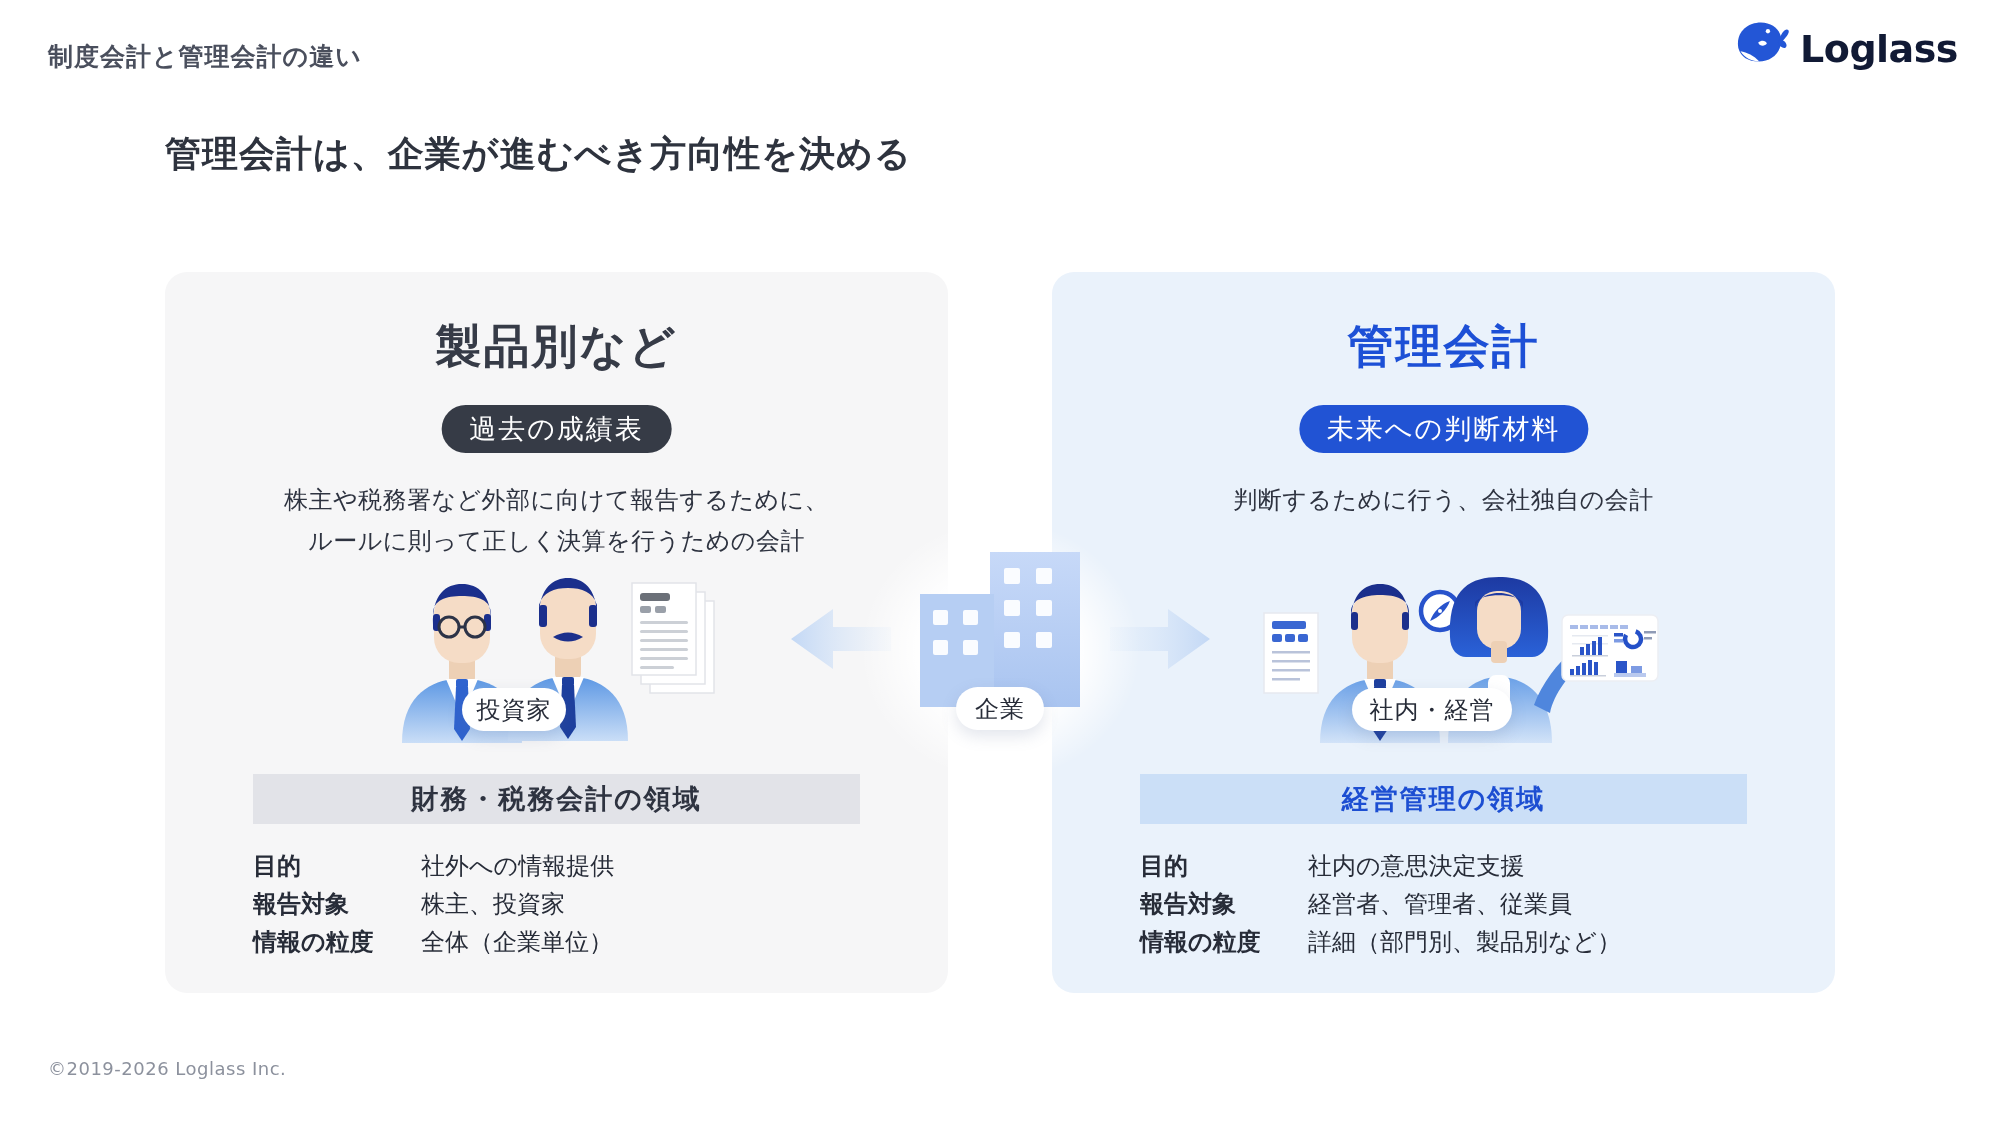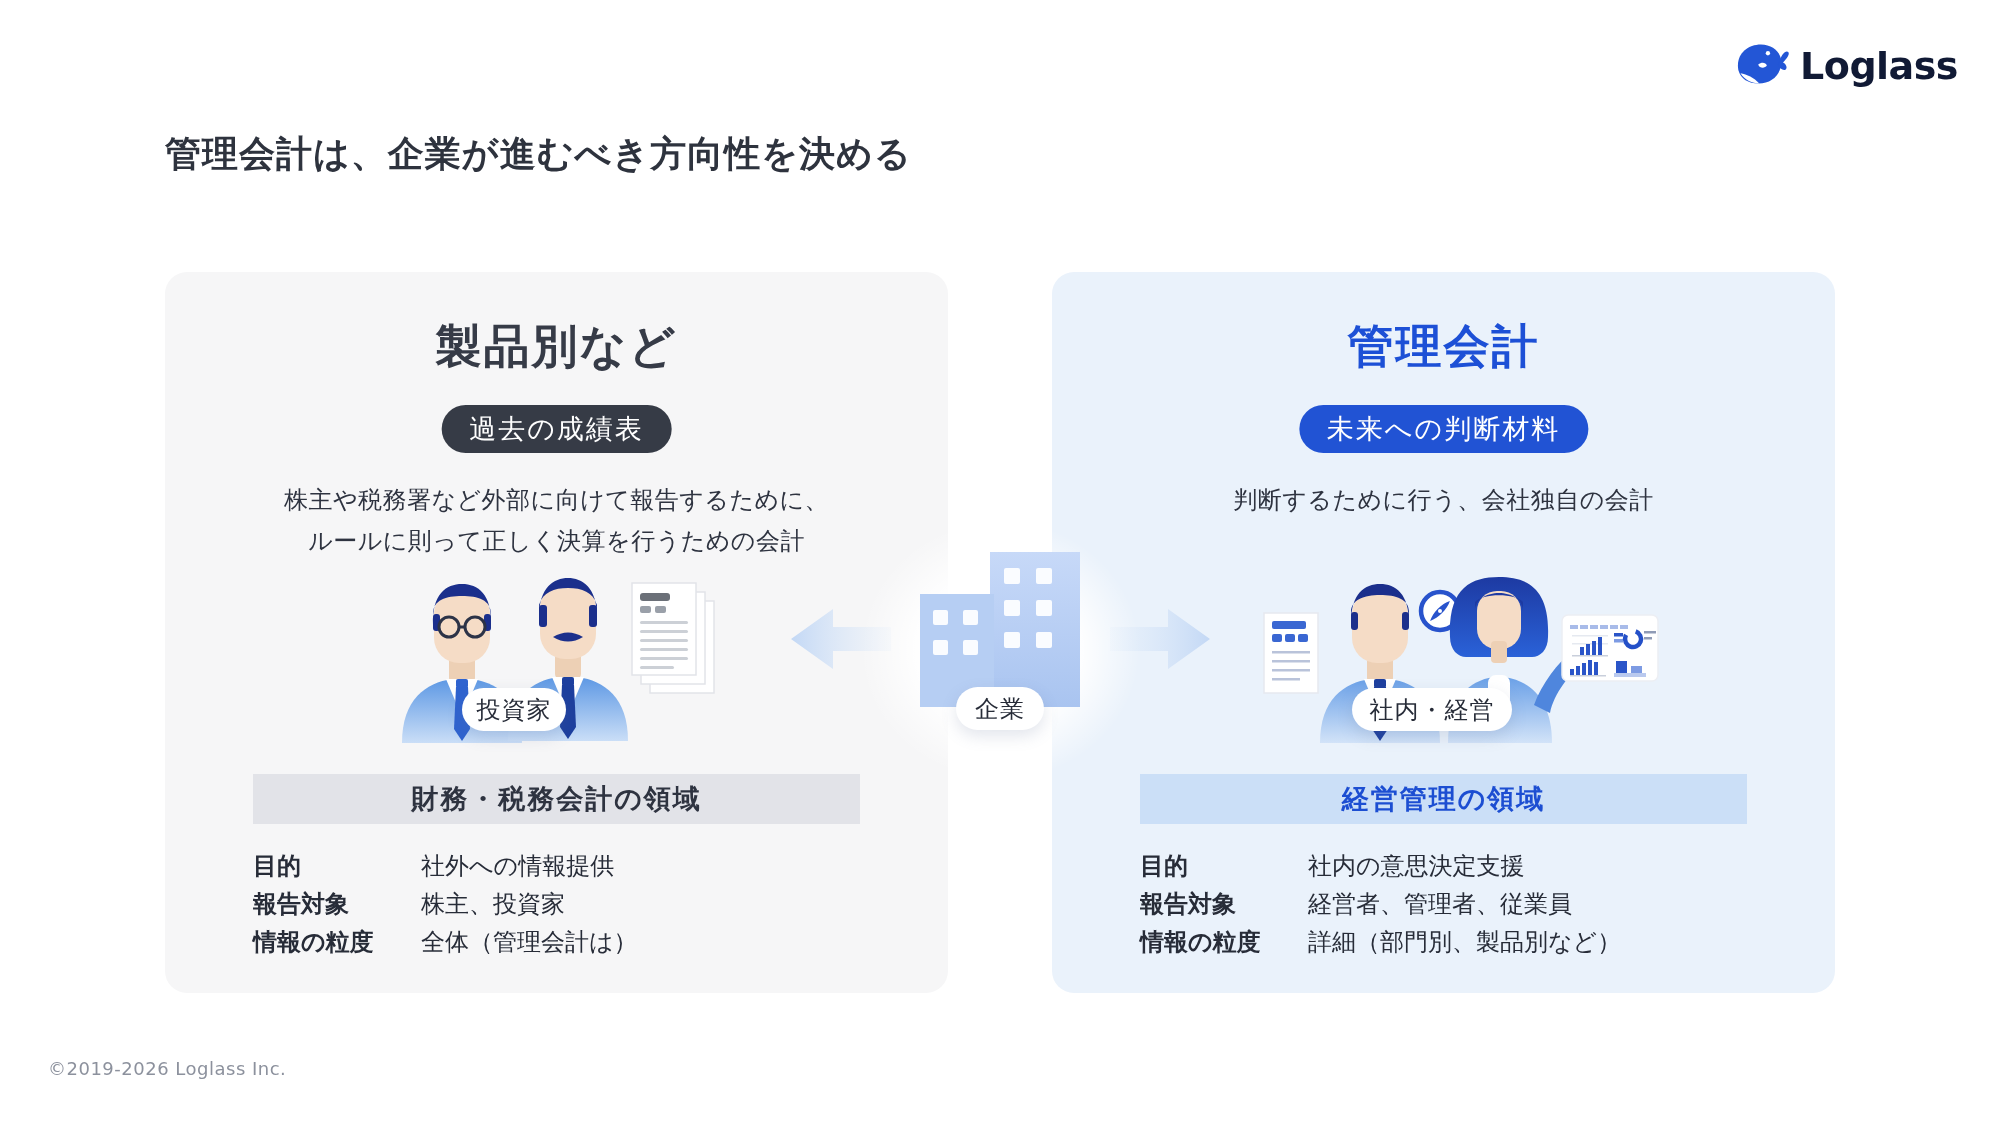--- a/index.html
+++ b/index.html
@@ -1,21 +1,21 @@
 <!DOCTYPE html>
 <html><head>
 <meta charset="utf-8">
 <style>
   html,body{margin:0;padding:0;background:#ffffff;}
   .slide{
     position:relative;width:2000px;height:1125px;background:#ffffff;overflow:hidden;
     font-family:"DejaVu Sans","Liberation Sans",sans-serif;color:#2e3340;
   }
   .top-title{position:absolute;left:48px;top:40px;font-size:25px;font-weight:700;color:#4a4f5d;letter-spacing:1px;}
-  .logo{position:absolute;right:42px;top:39px;display:flex;align-items:center;gap:10px;}
+  .logo{position:absolute;right:42px;top:17px;display:flex;align-items:flex-end;gap:10px;}
   .logo-text{font-size:38px;font-weight:800;color:#111a35;letter-spacing:-0.5px;}
   .main-heading{position:absolute;left:165px;top:130px;font-size:36px;font-weight:700;color:#2e333e;letter-spacing:1px;}
 
   .card{position:absolute;top:272px;width:783px;height:721px;border-radius:22px;}
   .card.left{left:165px;background:#f6f6f7;}
   .card.right{left:1052px;background:#eaf2fb;}
 
   .card-title{position:absolute;top:44px;left:0;width:100%;text-align:center;font-size:46px;font-weight:700;letter-spacing:2px;}
   .card.left .card-title{color:#363b47;}
   .card.right .card-title{color:#1d50d6;}
@@ -54,20 +54,21 @@
   .illus.left-i{left:400px;}
   .illus.right-i{left:1262px;}
 
   .footer{position:absolute;left:48px;top:1058px;font-size:18px;color:#8c919d;letter-spacing:0.5px;}
 </style>
 </head>
 <body>
 
 <div class="slide">
 
+  <div class="top-title">制度会計と管理会計の違い</div>
 
   <div class="logo">
     <span>
       <svg width="56" height="50" viewBox="0 0 104 90">
         <path d="M8,56 C3,28 24,9 50,9 C70,9 84,21 87,35 L87,50 C82,70 66,81 46,81 C26,81 13,73 8,56 Z" fill="#2356d6"></path>
         <path d="M84,42 C87,27 97,18 101,23 C104,27 97,36 91,42 C96,44 100,51 96,55 C92,59 83,52 81,47 Z" fill="#2356d6"></path>
         <path d="M12,62 C20,75 34,81 47,81 C37,70 24,64 12,62 Z" fill="#ffffff"></path>
         <path d="M45,46 C51,41 59,42 61,48 C57,54 47,53 45,46 Z" fill="#ffffff"></path>
         <circle cx="63" cy="25" r="4" fill="#ffffff"></circle>
       </svg>
@@ -89,21 +90,21 @@
       <div class="spec-row">
         <div class="spec-label">目的</div>
         <div class="spec-value">社外への情報提供</div>
       </div>
       <div class="spec-row">
         <div class="spec-label">報告対象</div>
         <div class="spec-value">株主、投資家</div>
       </div>
       <div class="spec-row">
         <div class="spec-label">情報の粒度</div>
-        <div class="spec-value">全体（管理会計は）</div>
+        <div class="spec-value">全体（企業単位）</div>
       </div>
     </div>
   </div>
 
   <div class="card right">
     <div class="card-title">管理会計</div>
     <div class="badge">未来への判断材料</div>
     <div class="desc">
       <div>判断するために行う、会社独自の会計</div>
     </div>

